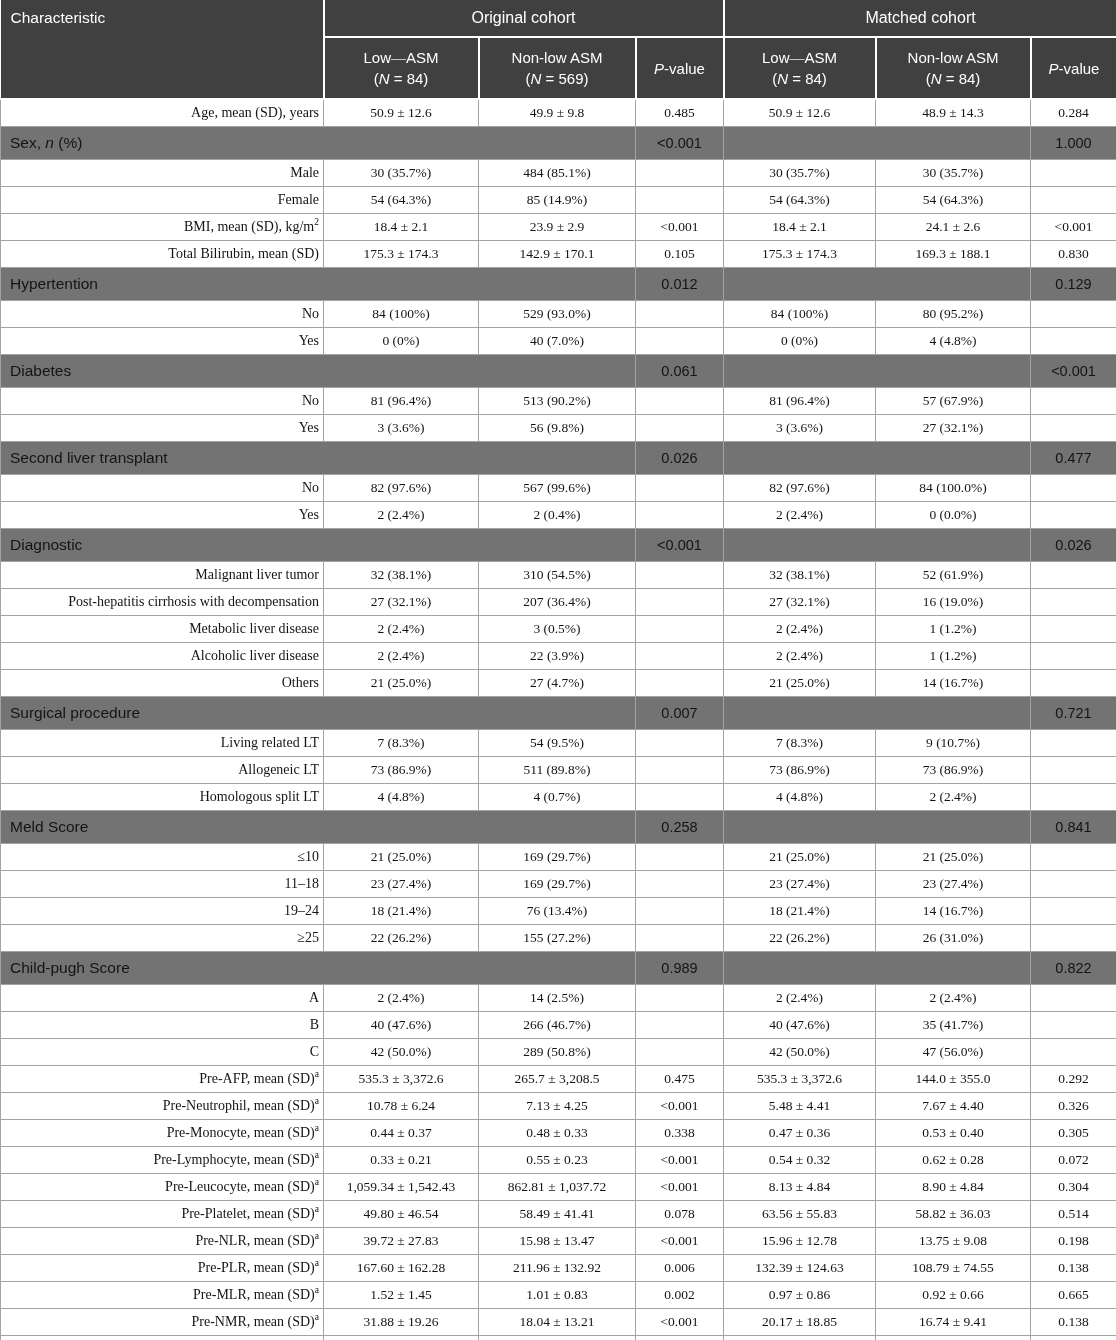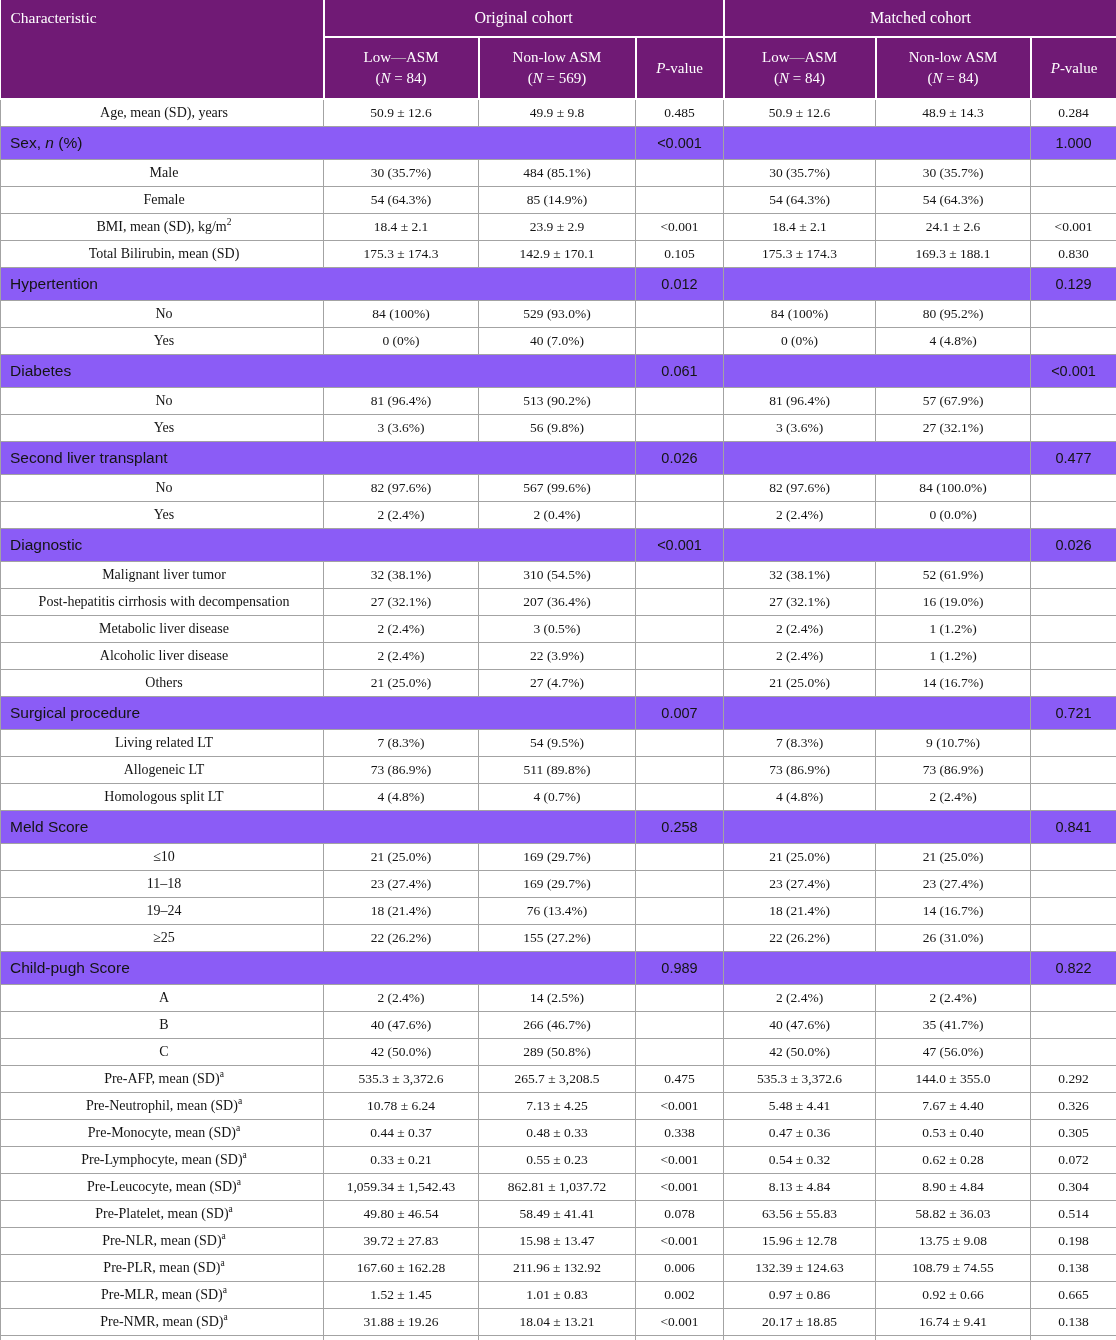--- a/index.html
+++ b/index.html
@@ -3,40 +3,40 @@
 <meta charset="utf-8">
 <style>
   html,body { margin:0; padding:0; background:#fff; }
   body { width:1116px; font-family:"Liberation Serif", serif; color:#141414; }
   .page { width:1116px; }
 
   table { border-collapse:collapse; table-layout:fixed; width:1116px; }
 
   
   thead th {
-    background:#701a75; color:#fff;
-    font-family:Liberation Serif, serif; font-weight:400;
+    background:#404040; color:#fff;
+    font-family:Liberation Sans, sans-serif; font-weight:400;
     border:2px solid #fff; text-align:center; vertical-align:middle;
   }
   th.group-th { font-size:16px; height:34px; border-top:0; }
   th.group-th:last-child { border-right:0;margin-top:41px; }
   th.char-th {
     text-align:left; vertical-align:top; padding:9px 6px 0 10px;
     font-size:15.5px; border-left:0; border-top:0;
   }
   tr.subhead th { font-size:15px; line-height:1.4; height:56px; padding:2px; }
   tr.subhead th:last-child { border-right:0; }
 
   
   tbody td { border:1px solid #a3a3a3; overflow:hidden; }
-  td.lab { text-align:center; padding:2px 4px 2px 8px; font-size:14px; height:22px; }
+  td.lab { text-align:right; padding:2px 4px 2px 8px; font-size:14px; height:22px; }
   td.val { text-align:center; font-size:13.5px; padding:2px 2px; }
   tr.data td { height:22px; }
   tr.section td {
-    background:#8b5cf6; height:28px;
+    background:#737373; height:28px;
     font-family:"Liberation Sans", sans-serif;
   }
   td.seclab { text-align:left; padding:2px 4px 2px 9px; font-size:15.5px; }
   td.secp { text-align:center; font-size:14.5px; font-family:"Liberation Sans", sans-serif; }
 
   sup { font-size:9.5px; line-height:0; }
   .i { font-style:italic; }
   .dim { color:#c4c4c4; }
 </style>
 </head>

